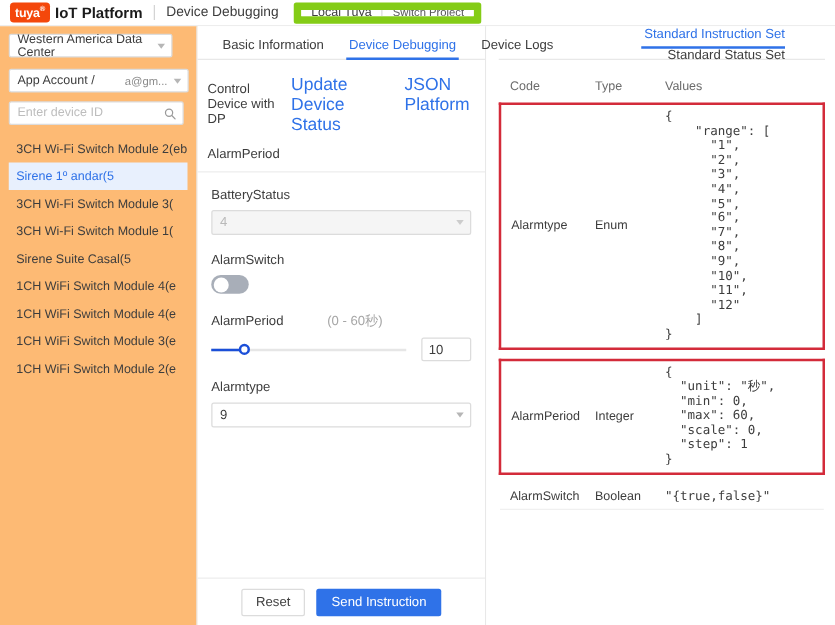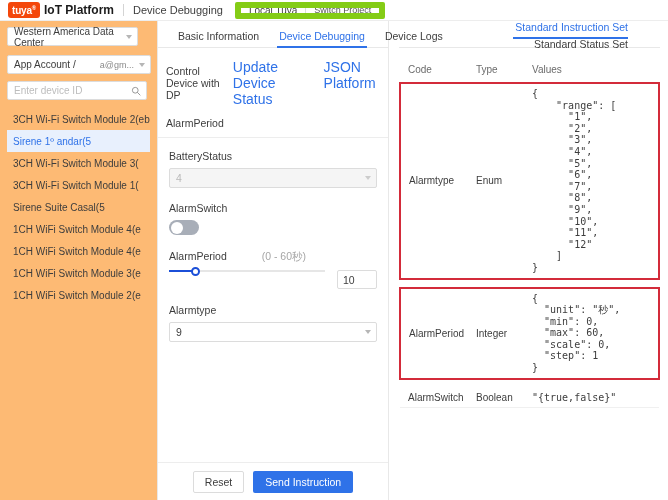--- a/index.html
+++ b/index.html
@@ -229,21 +229,21 @@
   }
   .toggle .knob {
     position: absolute;
     top: 1.5px; left: 1.5px;
     width: 12px; height: 12px;
     border-radius: 50%;
     background: #ffffff;
   }
   .slider-row {
     display: flex;
-    align-items: flex-start;
+    align-items: center;
     margin-bottom: 15px;
   }
   .slider-track {
     flex: 1;
     height: 2px;
     background: #e6e6e6;
     position: relative;
     margin-right: 12px;
   }
   .slider-fill {

